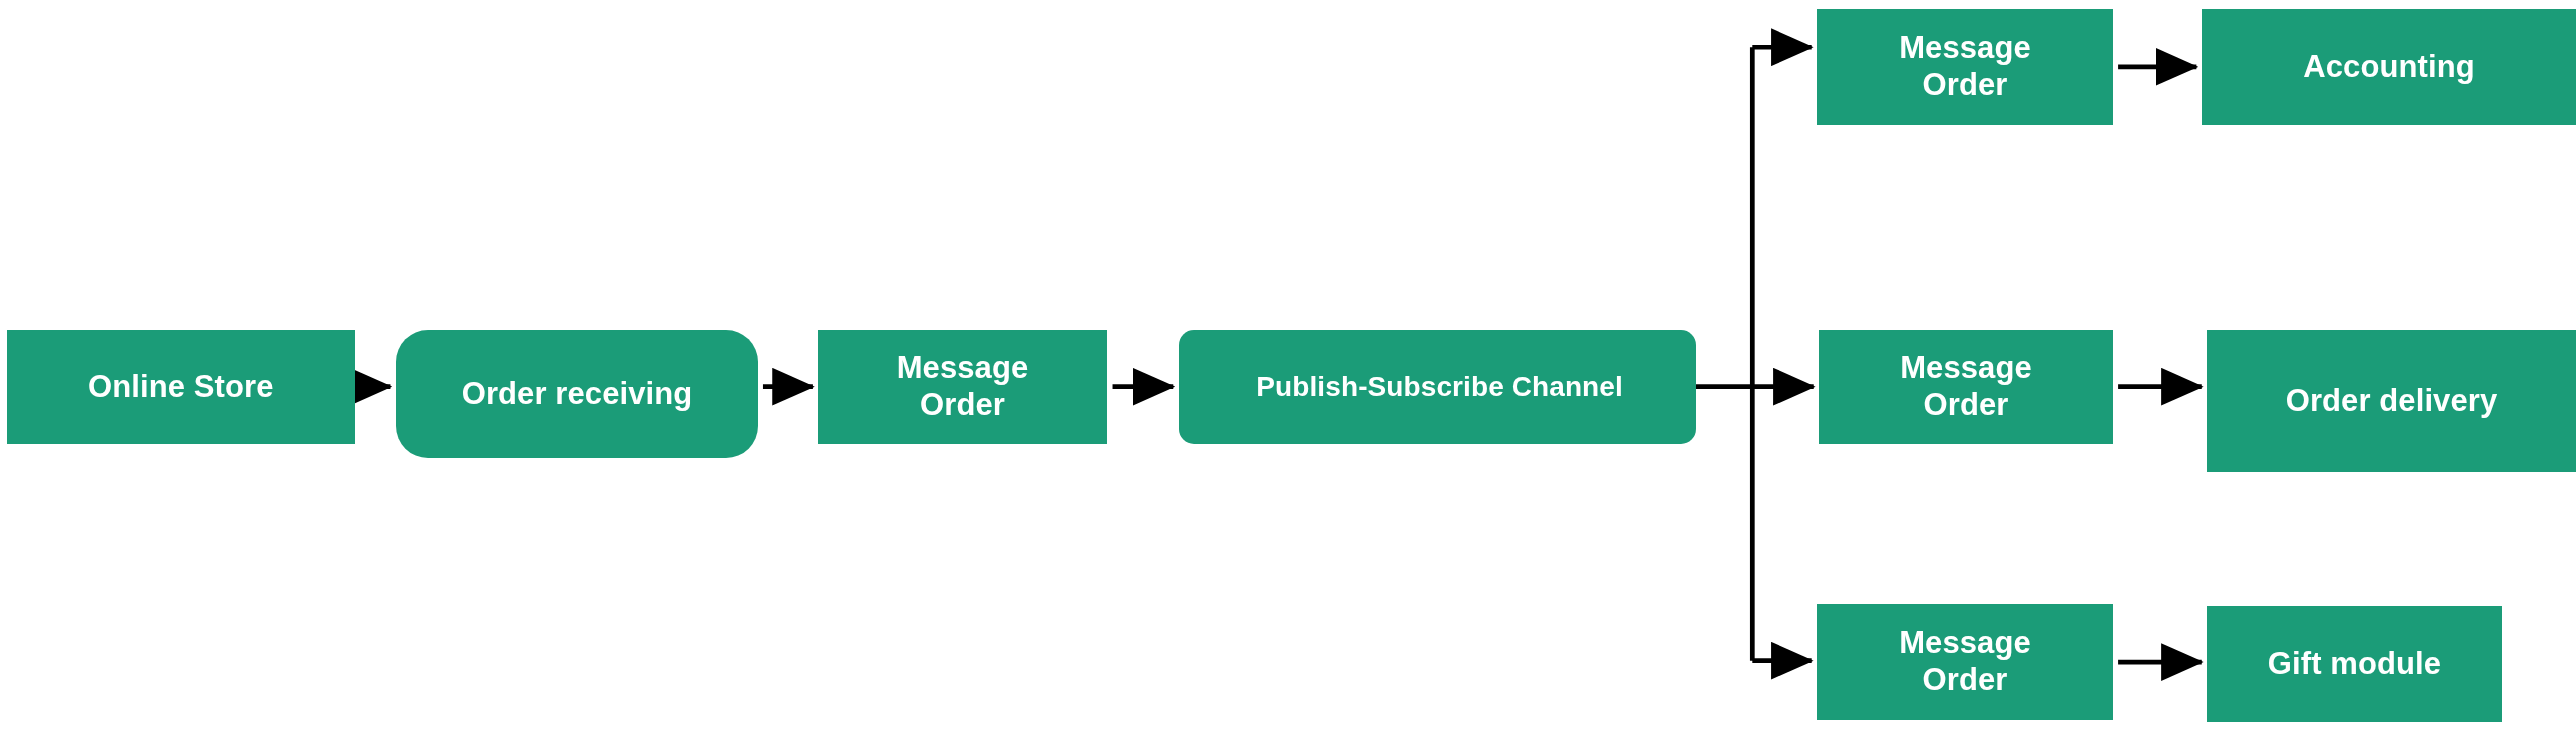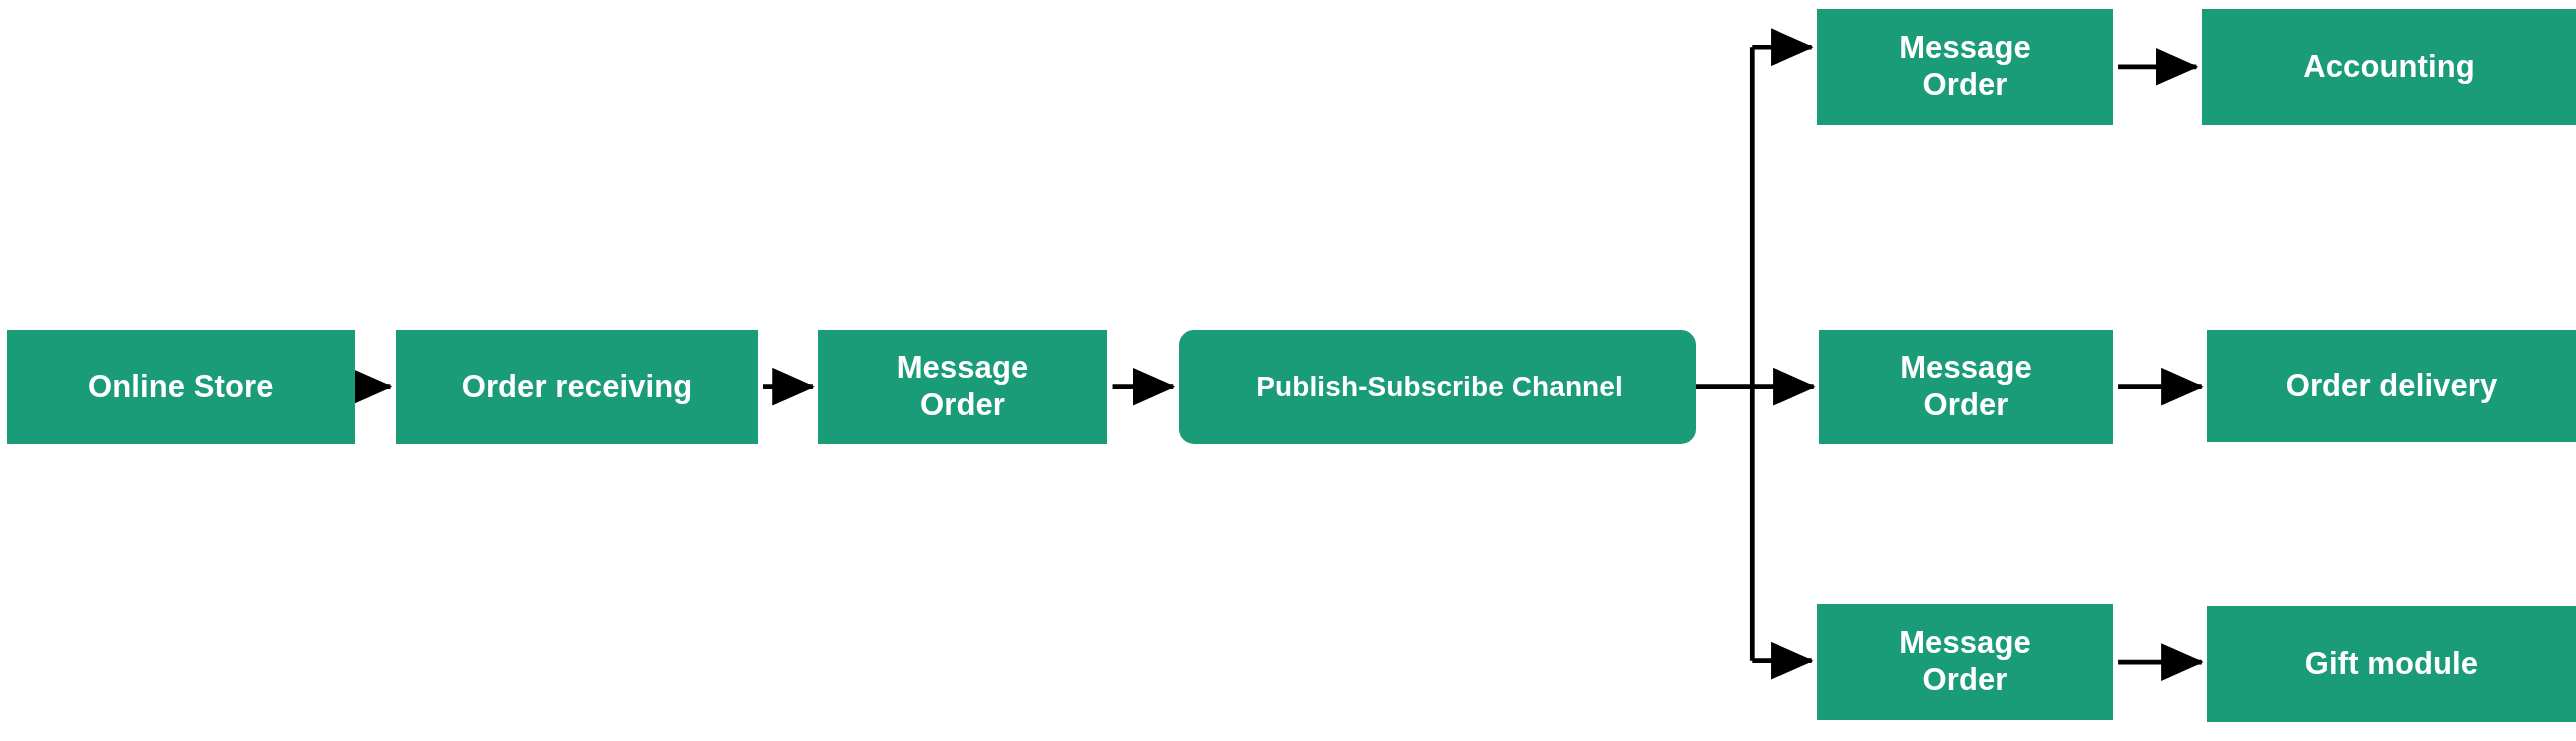--- a/index.html
+++ b/index.html
@@ -67,28 +67,28 @@
         <path d="M 2596 70 L 2684 70" fill="none" stroke="#000000" stroke-width="7" stroke-linecap="butt" marker-end="url(#arrowhead)"></path>
         <path d="M 2596 573 L 2687 573" fill="none" stroke="#000000" stroke-width="7" stroke-linecap="butt" marker-end="url(#arrowhead)"></path>
         <path d="M 2596 979 L 2684 979" fill="none" stroke="#000000" stroke-width="7" stroke-linecap="butt" marker-end="url(#arrowhead)"></path>
         <path d="M 3138 99 L 3254 99" fill="none" stroke="#000000" stroke-width="7" stroke-linecap="butt" marker-end="url(#arrowhead)"></path>
         <path d="M 3138 573 L 3262 573" fill="none" stroke="#000000" stroke-width="7" stroke-linecap="butt" marker-end="url(#arrowhead)"></path>
         <path d="M 3138 981 L 3262 981" fill="none" stroke="#000000" stroke-width="7" stroke-linecap="butt" marker-end="url(#arrowhead)"></path>
       </g>
   </svg>
   <div id="node-layer">
       <div class="node" style="left: 6.8px; top: 330px; width: 348px; height: 114px; background: rgb(27, 156, 120); color: rgb(255, 255, 255);">Online Store</div>
-      <div class="node" style="left: 396px; top: 330px; width: 362px; height: 114px; background: rgb(27, 156, 120); color: rgb(255, 255, 255);">Order receiving</div>
+      <div class="node" style="left: 396px; top: 330px; width: 362px; height: 128px; background: rgb(27, 156, 120); color: rgb(255, 255, 255); border-radius: 32px;">Order receiving</div>
       <div class="node" style="left: 818px; top: 330px; width: 289px; height: 114px; background: rgb(27, 156, 120); color: rgb(255, 255, 255);">Message
 Order</div>
       <div class="node rounded small" style="left: 1179px; top: 330px; width: 517px; height: 114px; background: rgb(27, 156, 120); color: rgb(255, 255, 255);">Publish-Subscribe Channel</div>
       <div class="node" style="left: 1817px; top: 8.8px; width: 296px; height: 116px; background: rgb(27, 156, 120); color: rgb(255, 255, 255);">Message
 Order</div>
       <div class="node" style="left: 1819px; top: 330px; width: 294px; height: 114px; background: rgb(27, 156, 120); color: rgb(255, 255, 255);">Message
 Order</div>
       <div class="node" style="left: 1817px; top: 604px; width: 296px; height: 116px; background: rgb(27, 156, 120); color: rgb(255, 255, 255);">Message
 Order</div>
       <div class="node" style="left: 2202px; top: 8.8px; width: 374px; height: 116px; background: rgb(27, 156, 120); color: rgb(255, 255, 255); text-align: right;">Accounting</div>
-      <div class="node" style="left: 2207px; top: 330px; width: 369px; height: 112px; background: rgb(27, 156, 120); color: rgb(255, 255, 255);">Order delivery</div>
-      <div class="node" style="left: 2207px; top: 606px; width: 369px; height: 116px; background: rgb(27, 156, 120); color: rgb(255, 255, 255);">Gift module</div>
+      <div class="node" style="left: 2207px; top: 330px; width: 369px; height: 142px; background: rgb(27, 156, 120); color: rgb(255, 255, 255);">Order delivery</div>
+      <div class="node" style="left: 2207px; top: 606px; width: 295px; height: 116px; background: rgb(27, 156, 120); color: rgb(255, 255, 255);">Gift module</div>
     </div>
 </div>
 
 
 </body></html>

